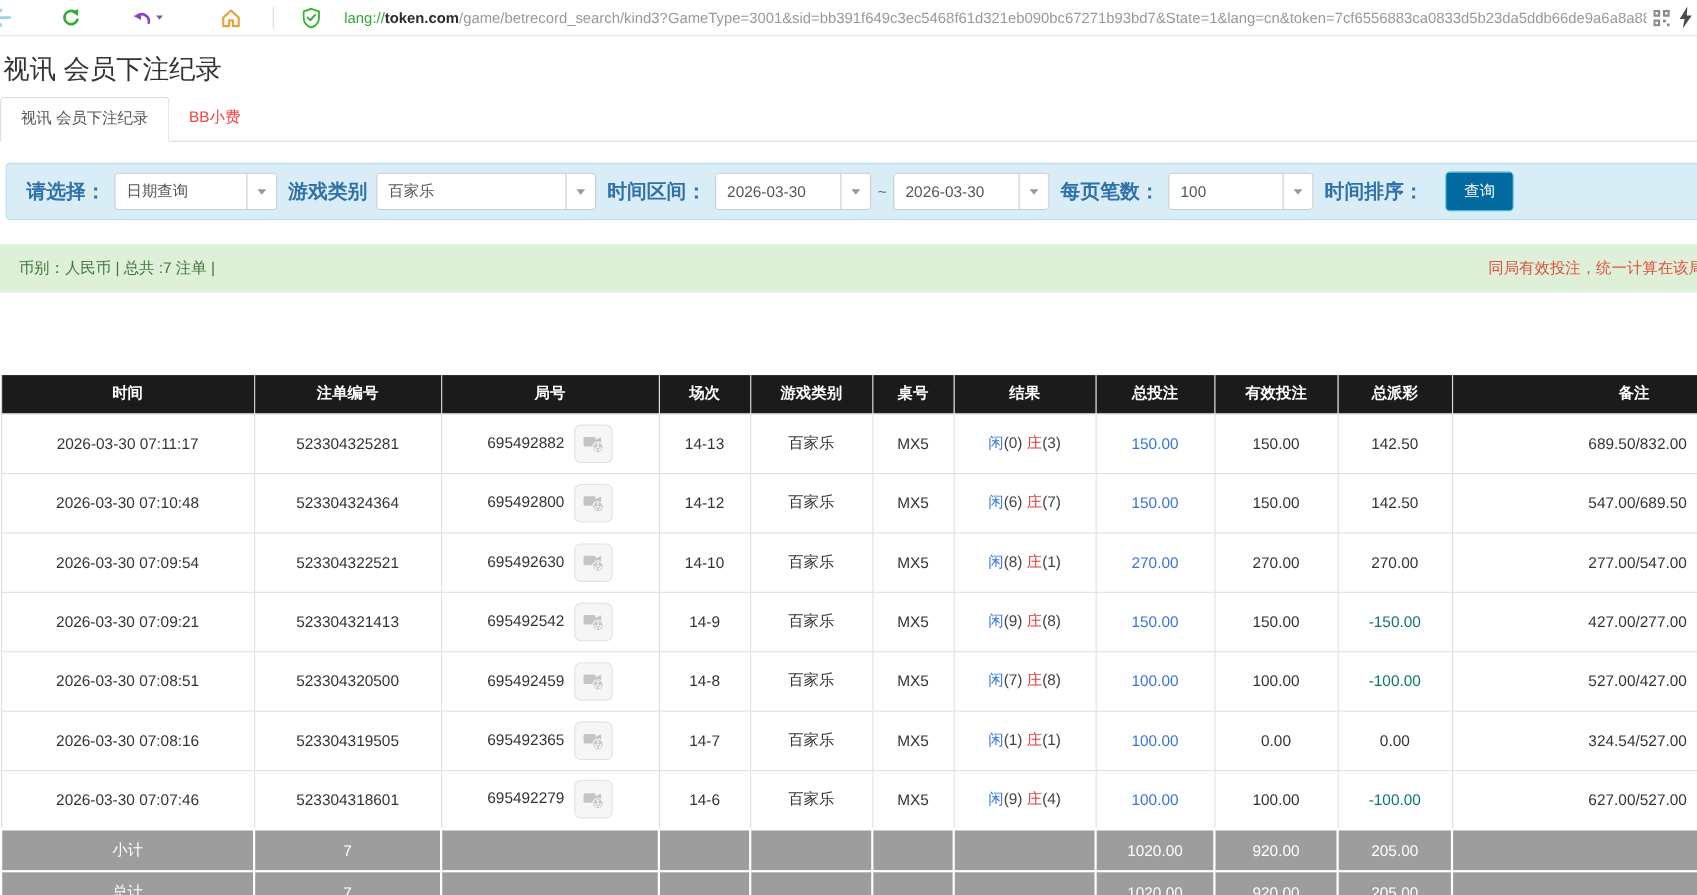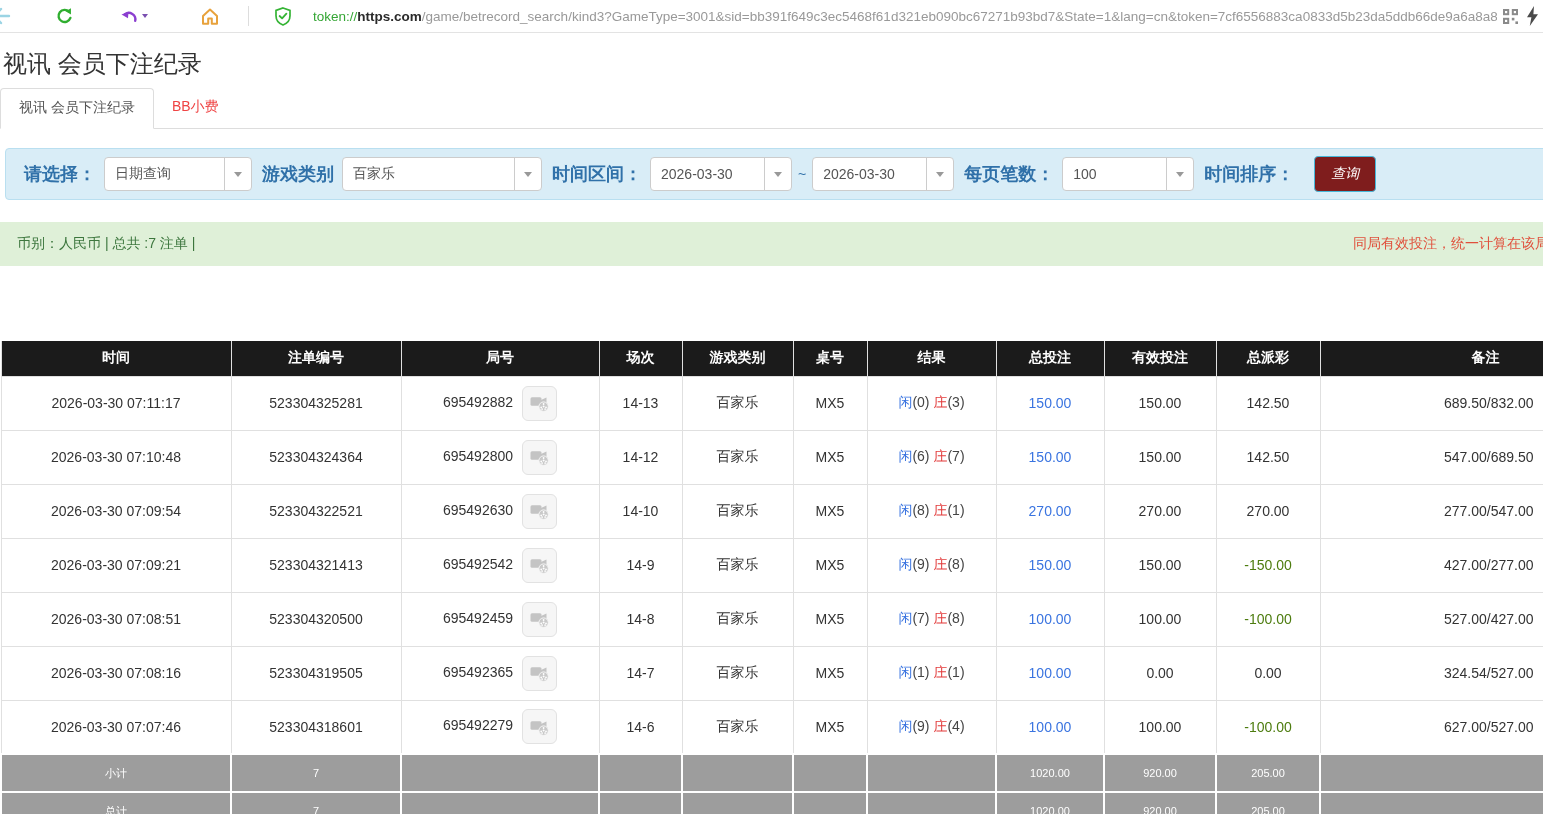--- a/index.html
+++ b/index.html
@@ -39,47 +39,47 @@
     margin:19px -30px 0 5px; background:#d9edf7; border:1px solid #b9dff0; border-radius:4px;
     padding:7px 8px; display:flex; align-items:center; white-space:nowrap;
   }
   .f-label { color:#3071a9; font-weight:bold; font-size:18px; margin:0 8px 0 10px; flex:0 0 auto; }
   .sel { background:#fff; border:1px solid #ccc; border-radius:4px; height:34px; display:flex; align-items:stretch; color:#555; font-size:14px; cursor:pointer; flex:0 0 auto; }
   .sel .val { display:flex; align-items:center; padding:4px 10px; flex:1 1 auto; overflow:hidden;text-align:center; }
   .sel .arrow-box { width:27px; border-left:1px solid #ccc; display:flex; align-items:center; justify-content:center; }
   .caret { width:0; height:0; border-left:4.5px solid transparent; border-right:4.5px solid transparent; border-top:5px solid #999; }
   .w148{width:148px;} .w200{width:200px;} .w170{width:142px;} .w110{width:132px;} .w185{width:185px;}
   .tilde { color:#3071a9; font-size:14px; margin:0 6px; }
-  .search-btn { margin-left:12px; background:#7f1d1d; border:1px solid #46b8da; color:#fff; font-size:14px; height:36px; padding:0 16px; border-radius:4px; cursor:pointer; flex:0 0 auto;font-style:italic; }
+  .search-btn { margin-left:12px; background:#0369a1; border:1px solid #46b8da; color:#fff; font-size:14px; height:36px; padding:0 16px; border-radius:4px; cursor:pointer; flex:0 0 auto; }
 
   
   .info-bar { margin-top:22px; background:#dff0d8; padding:13px 0 13px 17px; display:flex; justify-content:space-between; align-items:center; font-size:14px; }
   .info-left { color:#3c763d; white-space:nowrap; }
   .info-right { color:#e0503c; white-space:nowrap; margin-right:-6px; }
 
   
   table.bet-table { width:1543px; margin-top:75px; border-collapse:collapse; table-layout:fixed; font-size:14px; }
   .bet-table th {
     background:#1b1b1b; color:#fff; font-weight:bold; height:35px; text-align:center;
     border:1px solid #e0e0e0; border-top:none; padding:0 4px;
   }
   .bet-table th.note-h { text-align:right; padding-right:44px; }
   .bet-table td { height:54px; border:1px solid #e0e0e0; text-align:center; padding:0 4px; background:#fff; }
   .bet-table td.note-cell { text-align:right; padding-right:10px; }
   .link { color:#3a74e0; cursor:pointer; }
-  .neg { color:#4d7c0f; }
+  .neg { color:#0f766e; }
   .p-label { color:#3a74e0; }
   .b-label { color:#e23c3c; }
   .r-num { color:#444; }
   .vid-btn {
     display:inline-flex; align-items:center; justify-content:center;
     width:35px; height:35px; background:#f6f6f6; border:1px solid #e2e2e2; border-radius:6px;
     margin-left:9px; vertical-align:middle; cursor:pointer;
   }
-  tr.sum td { background:#9d9d9d; color:#fff; height:38px; border:2px solid #fff; font-size:11px; }
+  tr.sum td { background:#9d9d9d; color:#fff; height:38px; border:2px solid #fff; font-size:14px; }
 </style>
 </head>
 <body>
 
 <div class="browser-bar">
   <span class="tb-icon i-back">
     <svg width="20" height="20" viewBox="0 0 20 20">
         <path d="M10 3 L3.5 10 L10 17" fill="none" stroke="#9bd4e4" stroke-width="2.4" stroke-linecap="round" stroke-linejoin="round"></path>
         <line x1="4" y1="10" x2="18" y2="10" stroke="#9bd4e4" stroke-width="2.4" stroke-linecap="round"></line>
       </svg>
@@ -102,21 +102,21 @@
         <path d="M3 9 L10 2.6 L17 9 V16.8 H11.8 V11.6 H8.2 V16.8 H3 Z" fill="none" stroke="#e8a23c" stroke-width="2" stroke-linejoin="round"></path>
       </svg>
   </span>
   <span class="tb-sep"></span>
   <span class="tb-icon i-shield">
     <svg width="16" height="19" viewBox="0 0 16 19">
         <path d="M8 1 L15 3.4 V8.8 C15 13.3 12.1 16.5 8 18 C3.9 16.5 1 13.3 1 8.8 V3.4 Z" fill="none" stroke="#35b435" stroke-width="1.7"></path>
         <path d="M4.6 9 L7.1 11.4 L11.4 6.6" fill="none" stroke="#35b435" stroke-width="1.8" stroke-linecap="round" stroke-linejoin="round"></path>
       </svg>
   </span>
-  <span class="url-text"><span class="url-https">token://</span><span class="url-domain">https.com</span><span class="url-path">/game/betrecord_search/kind3?GameType=3001&amp;sid=bb391f649c3ec5468f61d321eb090bc67271b93bd7&amp;State=1&amp;lang=cn&amp;token=7cf6556883ca0833d5b23da5ddb66de9a6a8a88</span></span>
+  <span class="url-text"><span class="url-https">lang://</span><span class="url-domain">token.com</span><span class="url-path">/game/betrecord_search/kind3?GameType=3001&amp;sid=bb391f649c3ec5468f61d321eb090bc67271b93bd7&amp;State=1&amp;lang=cn&amp;token=7cf6556883ca0833d5b23da5ddb66de9a6a8a88</span></span>
   <span class="tb-icon i-qr">
     <svg width="15" height="15" viewBox="0 0 15 15" fill="#8a8a8a">
         <rect x="0" y="0" width="6.2" height="6.2"></rect>
         <rect x="8.8" y="0" width="6.2" height="6.2"></rect>
         <rect x="0" y="8.8" width="6.2" height="6.2"></rect>
         <rect x="2" y="2" width="2.2" height="2.2" fill="#fff"></rect>
         <rect x="10.8" y="2" width="2.2" height="2.2" fill="#fff"></rect>
         <rect x="2" y="10.8" width="2.2" height="2.2" fill="#fff"></rect>
         <rect x="8.8" y="8.8" width="2.6" height="2.6"></rect>
         <rect x="12.4" y="12.4" width="2.6" height="2.6"></rect>

